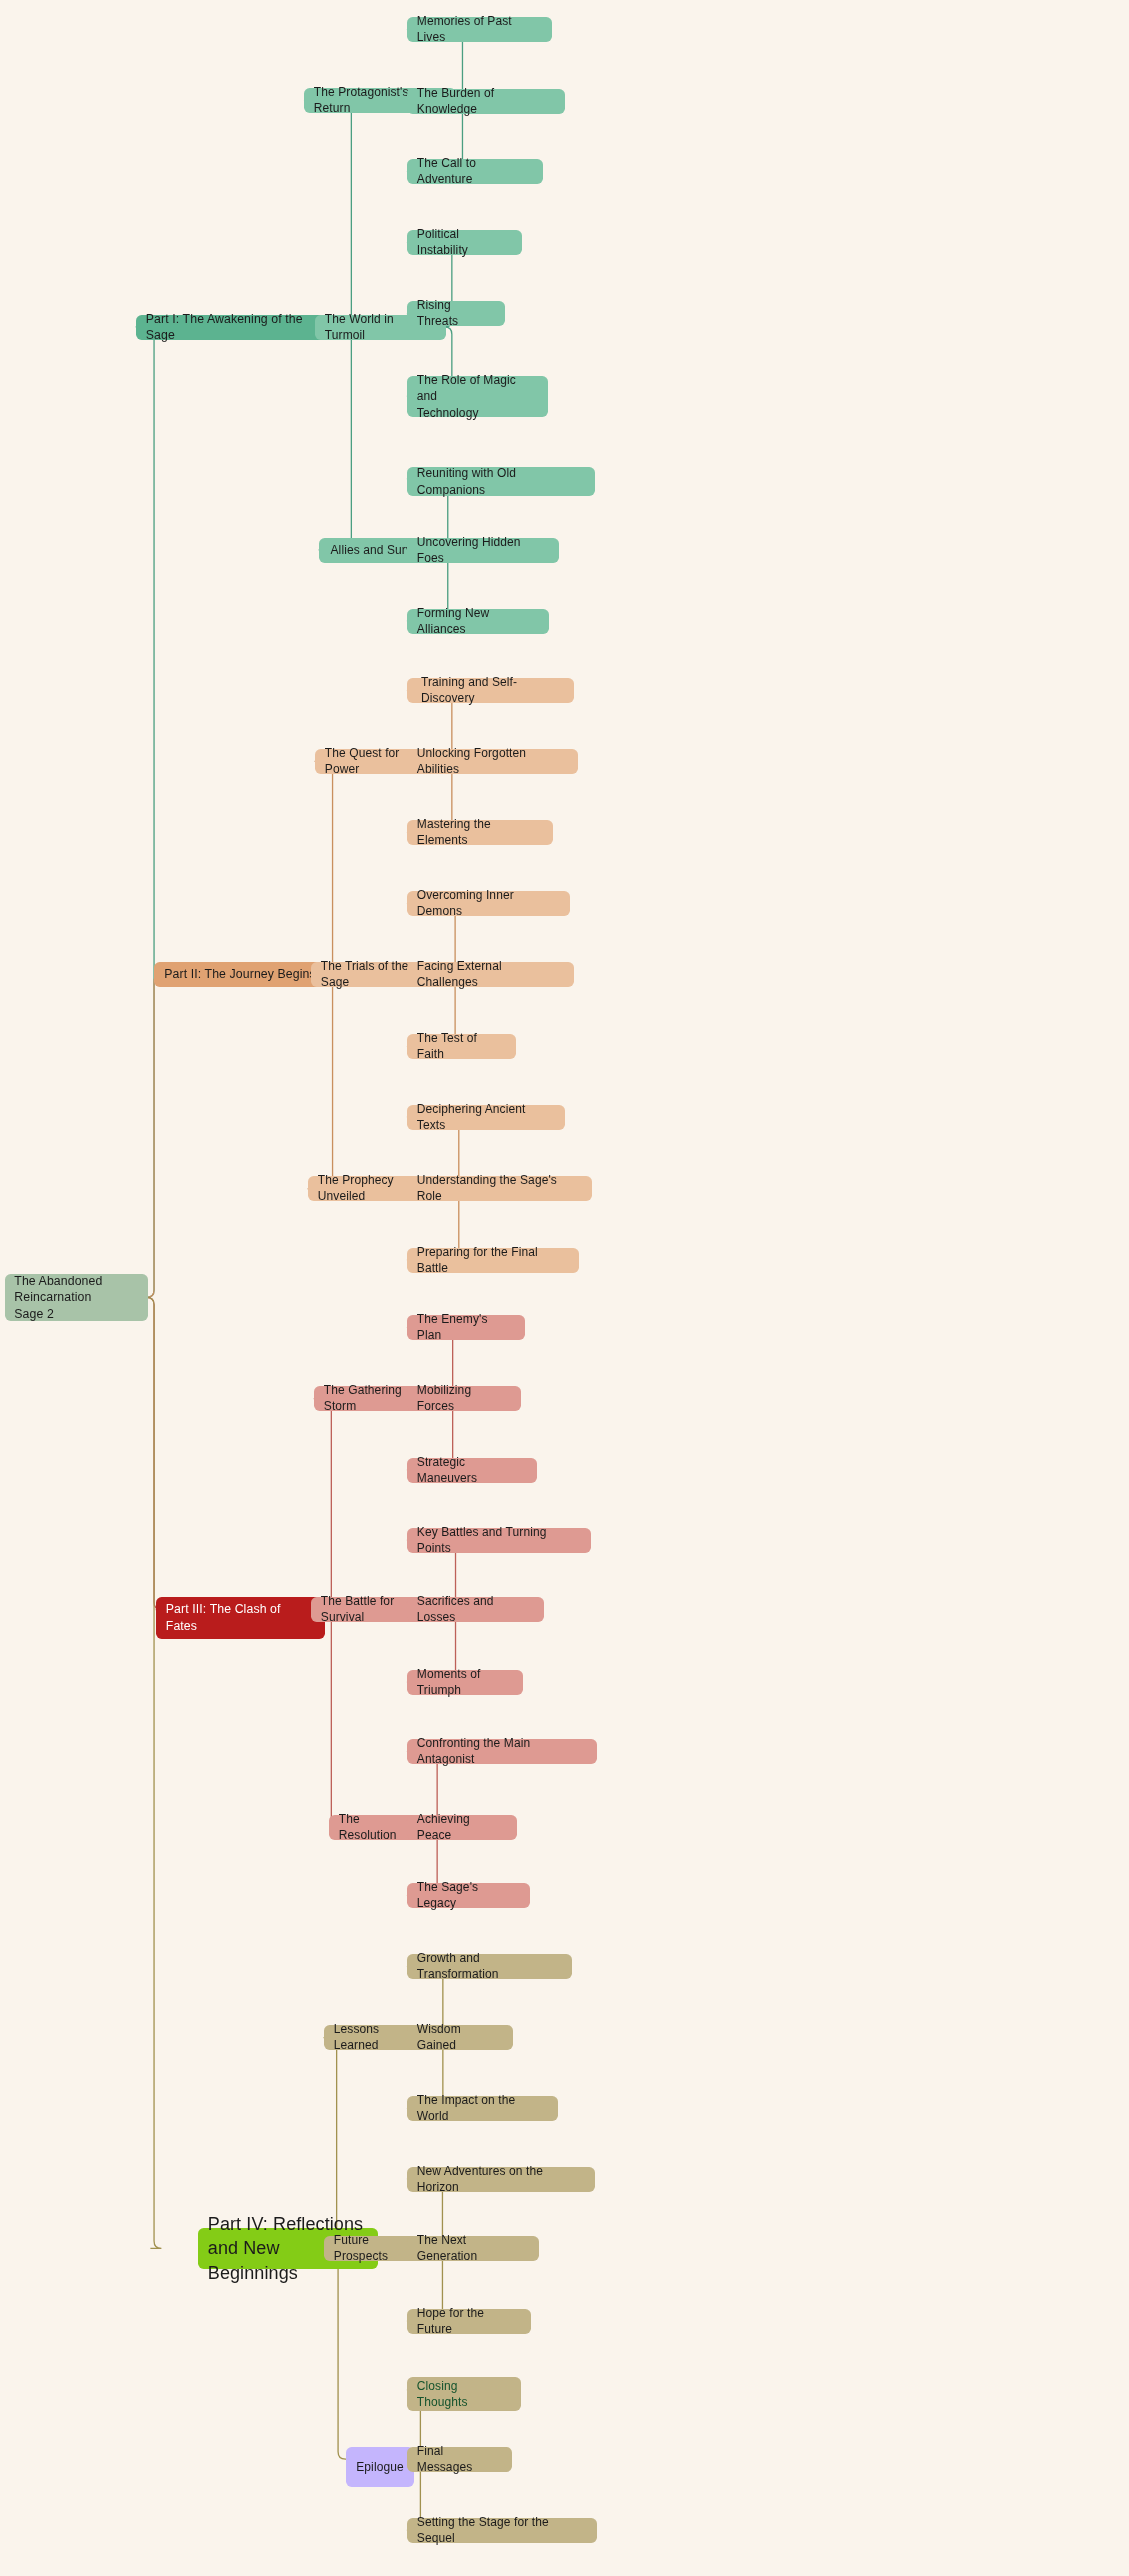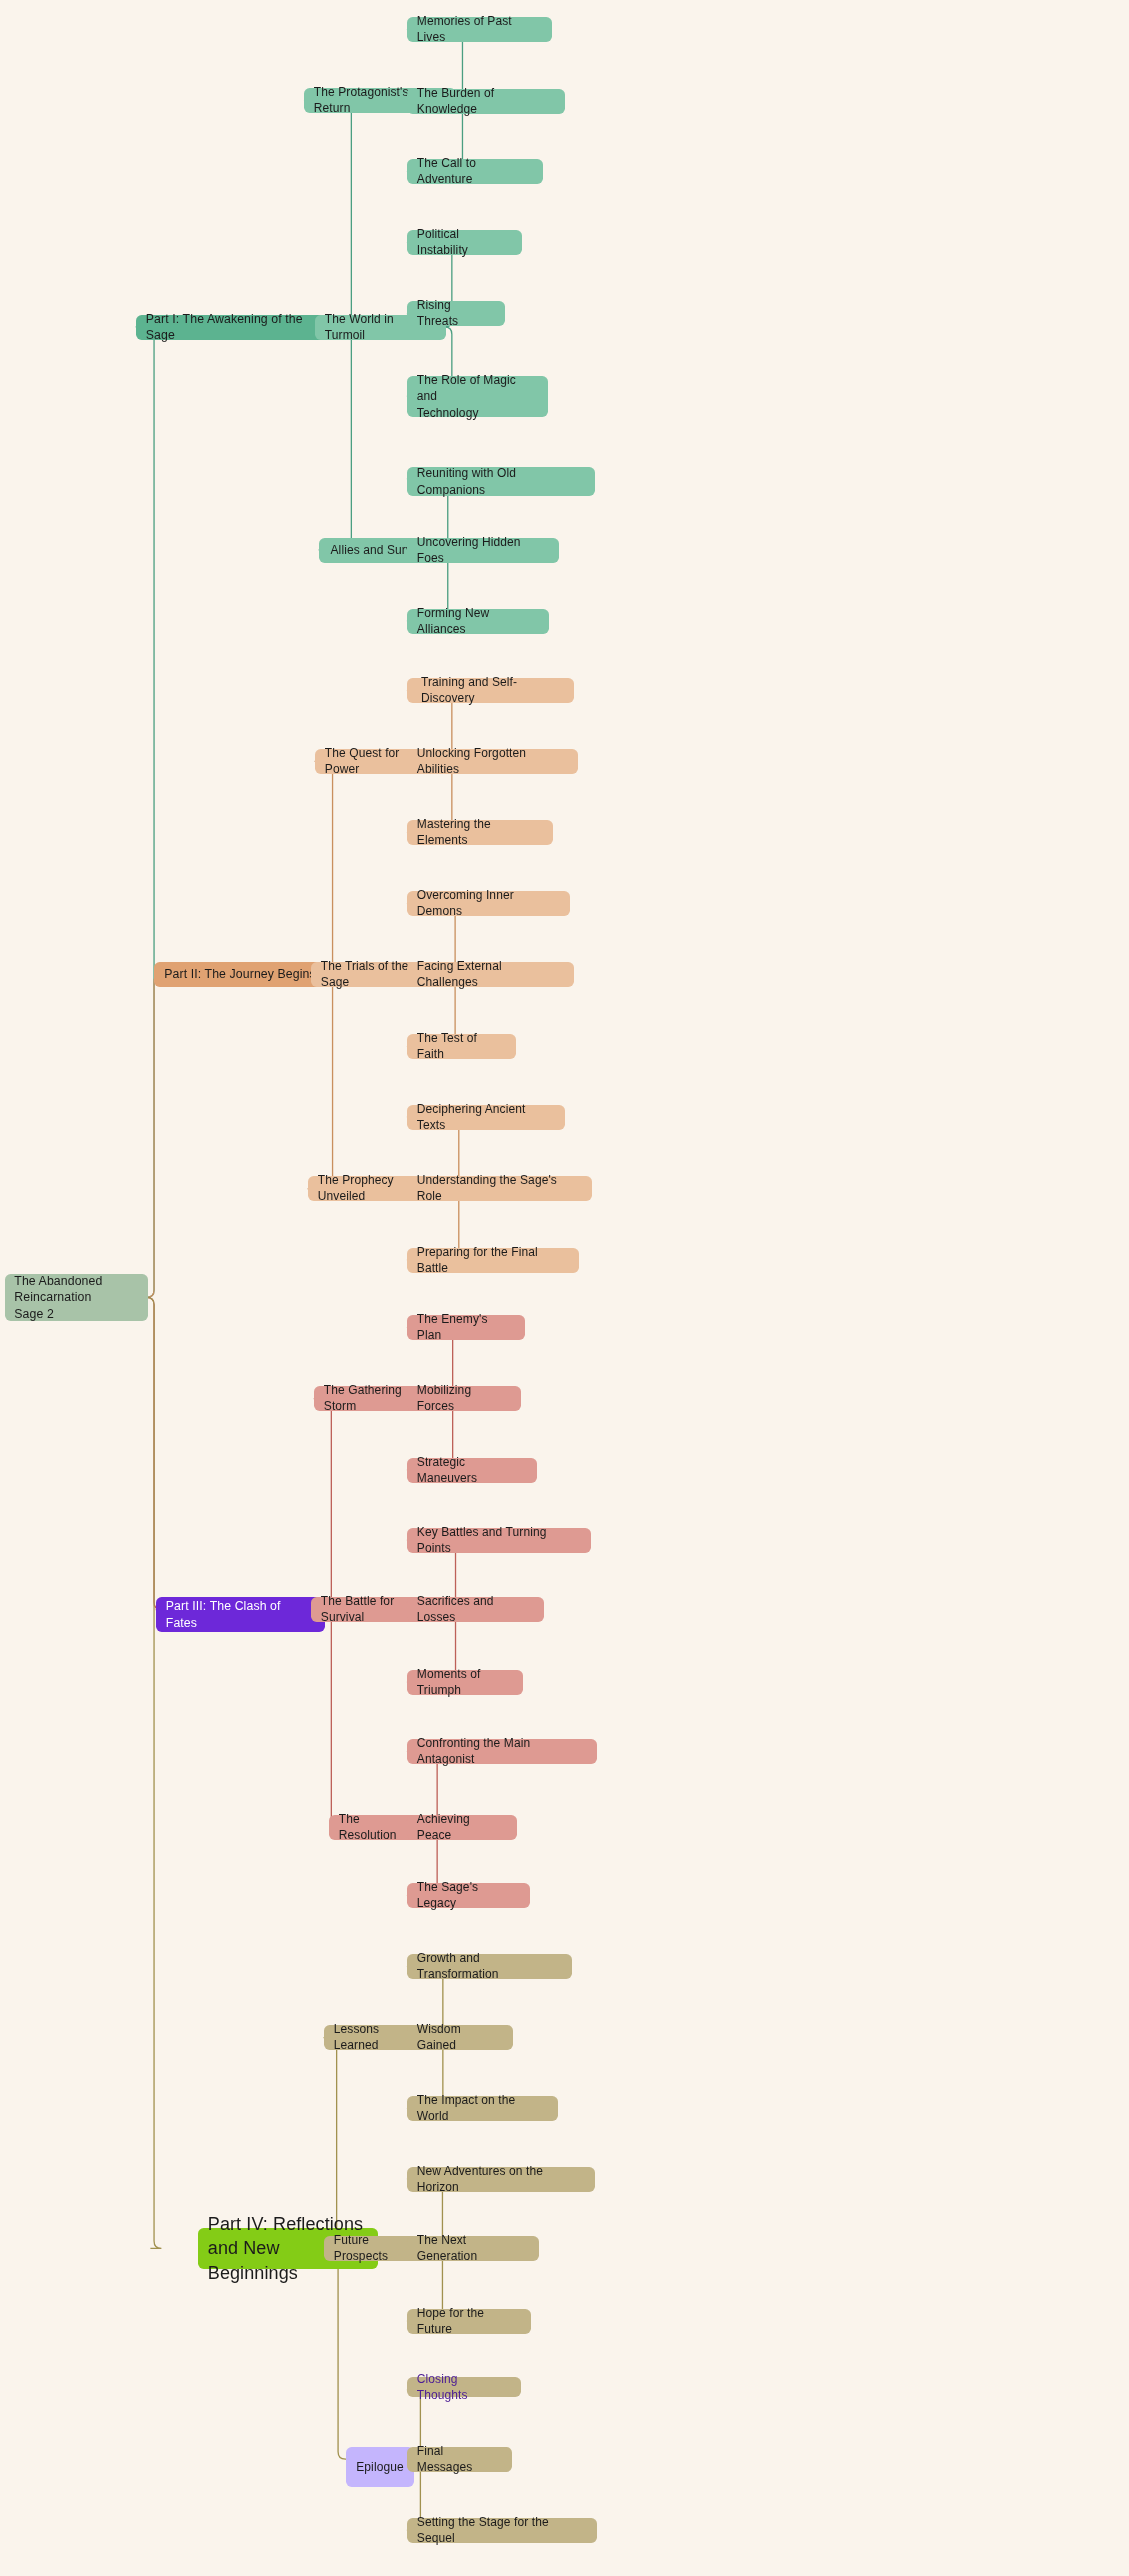--- a/index.html
+++ b/index.html
@@ -122,21 +122,21 @@
     <div class="node" style="background: rgb(234, 192, 157); color: rgb(27, 27, 27); left: 407px; top: 749px; width: 171px; height: 24.5px; font-size: 12px;">Unlocking Forgotten Abilities</div>
     <div class="node" style="background: rgb(234, 192, 157); color: rgb(27, 27, 27); left: 407px; top: 820px; width: 146px; height: 24.5px; font-size: 12px;">Mastering the Elements</div>
     <div class="node" style="background: rgb(234, 192, 157); color: rgb(27, 27, 27); left: 311px; top: 962px; width: 137px; height: 24.5px; font-size: 12px;">The Trials of the Sage</div>
     <div class="node" style="background: rgb(234, 192, 157); color: rgb(27, 27, 27); left: 407px; top: 891px; width: 163px; height: 24.5px; font-size: 12px;">Overcoming Inner Demons</div>
     <div class="node" style="background: rgb(234, 192, 157); color: rgb(27, 27, 27); left: 407px; top: 962px; width: 167px; height: 24.5px; font-size: 12px;">Facing External Challenges</div>
     <div class="node" style="background: rgb(234, 192, 157); color: rgb(27, 27, 27); left: 407px; top: 1034px; width: 109px; height: 24.5px; font-size: 12px;">The Test of Faith</div>
     <div class="node" style="background: rgb(234, 192, 157); color: rgb(27, 27, 27); left: 308px; top: 1176px; width: 145px; height: 24.5px; font-size: 12px;">The Prophecy Unveiled</div>
     <div class="node" style="background: rgb(234, 192, 157); color: rgb(27, 27, 27); left: 407px; top: 1105px; width: 158px; height: 24.5px; font-size: 12px;">Deciphering Ancient Texts</div>
     <div class="node" style="background: rgb(234, 192, 157); color: rgb(27, 27, 27); left: 407px; top: 1176px; width: 185px; height: 24.5px; font-size: 12px;">Understanding the Sage's Role</div>
     <div class="node" style="background: rgb(234, 192, 157); color: rgb(27, 27, 27); left: 407px; top: 1248px; width: 172px; height: 24.5px; font-size: 12px;">Preparing for the Final Battle</div>
-    <div class="node lvl1" style="background: #6d28d9; color: rgb(255, 255, 255); left: 156px; top: 1597px; width: 169px; height: 35px; font-size: 12.3px;">Part III: The Clash of Fates</div>
+    <div class="node lvl1" style="background: #b91c1c; color: rgb(255, 255, 255); left: 156px; top: 1597px; width: 169px; height: 42px; font-size: 12.3px;">Part III: The Clash of Fates</div>
     <div class="node" style="background: rgb(222, 154, 146); color: rgb(27, 27, 27); left: 314px; top: 1386px; width: 132px; height: 24.5px; font-size: 12px;">The Gathering Storm</div>
     <div class="node" style="background: rgb(222, 154, 146); color: rgb(27, 27, 27); left: 407px; top: 1315px; width: 118px; height: 24.5px; font-size: 12px;">The Enemy's Plan</div>
     <div class="node" style="background: rgb(222, 154, 146); color: rgb(27, 27, 27); left: 407px; top: 1386px; width: 114px; height: 24.5px; font-size: 12px;">Mobilizing Forces</div>
     <div class="node" style="background: rgb(222, 154, 146); color: rgb(27, 27, 27); left: 407px; top: 1458px; width: 130px; height: 24.5px; font-size: 12px;">Strategic Maneuvers</div>
     <div class="node" style="background: rgb(222, 154, 146); color: rgb(27, 27, 27); left: 311px; top: 1597px; width: 138px; height: 24.5px; font-size: 12px;">The Battle for Survival</div>
     <div class="node" style="background: rgb(222, 154, 146); color: rgb(27, 27, 27); left: 407px; top: 1528px; width: 184px; height: 24.5px; font-size: 12px;">Key Battles and Turning Points</div>
     <div class="node" style="background: rgb(222, 154, 146); color: rgb(27, 27, 27); left: 407px; top: 1597px; width: 137px; height: 24.5px; font-size: 12px;">Sacrifices and Losses</div>
     <div class="node" style="background: rgb(222, 154, 146); color: rgb(27, 27, 27); left: 407px; top: 1670px; width: 116px; height: 24.5px; font-size: 12px;">Moments of Triumph</div>
     <div class="node" style="background: rgb(222, 154, 146); color: rgb(27, 27, 27); left: 329px; top: 1815px; width: 101px; height: 24.5px; font-size: 12px;">The Resolution</div>
     <div class="node" style="background: rgb(222, 154, 146); color: rgb(27, 27, 27); left: 407px; top: 1739px; width: 190px; height: 24.5px; font-size: 12px;">Confronting the Main Antagonist</div>
@@ -146,17 +146,17 @@
 Beginnings</div>
     <div class="node" style="background: rgb(194, 180, 136); color: rgb(27, 27, 27); left: 324px; top: 2025px; width: 113px; height: 24.5px; font-size: 12px;">Lessons Learned</div>
     <div class="node" style="background: rgb(194, 180, 136); color: rgb(27, 27, 27); left: 407px; top: 1954px; width: 165px; height: 24.5px; font-size: 12px;">Growth and Transformation</div>
     <div class="node" style="background: rgb(194, 180, 136); color: rgb(27, 27, 27); left: 407px; top: 2025px; width: 106px; height: 24.5px; font-size: 12px;">Wisdom Gained</div>
     <div class="node" style="background: rgb(194, 180, 136); color: rgb(27, 27, 27); left: 407px; top: 2096px; width: 151px; height: 24.5px; font-size: 12px;">The Impact on the World</div>
     <div class="node" style="background: rgb(194, 180, 136); color: rgb(27, 27, 27); left: 324px; top: 2236px; width: 112px; height: 24.5px; font-size: 12px;">Future Prospects</div>
     <div class="node" style="background: rgb(194, 180, 136); color: rgb(27, 27, 27); left: 407px; top: 2167px; width: 188px; height: 24.5px; font-size: 12px;">New Adventures on the Horizon</div>
     <div class="node" style="background: rgb(194, 180, 136); color: rgb(27, 27, 27); left: 407px; top: 2236px; width: 132px; height: 24.5px; font-size: 12px;">The Next Generation</div>
     <div class="node" style="background: rgb(194, 180, 136); color: rgb(27, 27, 27); left: 407px; top: 2309px; width: 124px; height: 24.5px; font-size: 12px;">Hope for the Future</div>
     <div class="node" style="background: #c4b5fd; color: rgb(27, 27, 27); left: 346px; top: 2447px; width: 68px; height: 40px; font-size: 12px;">Epilogue</div>
-    <div class="node" style="background: rgb(194, 180, 136); color: #4c1d95; left: 407px; top: 2377px; width: 114px; height: 20px; font-size: 12px;">Closing Thoughts</div>
+    <div class="node" style="background: rgb(194, 180, 136); color: #14532d; left: 407px; top: 2377px; width: 114px; height: 34px; font-size: 12px;">Closing Thoughts</div>
     <div class="node" style="background: rgb(194, 180, 136); color: rgb(27, 27, 27); left: 407px; top: 2447px; width: 105px; height: 24.5px; font-size: 12px;">Final Messages</div>
     <div class="node" style="background: rgb(194, 180, 136); color: rgb(27, 27, 27); left: 407px; top: 2518px; width: 190px; height: 24.5px; font-size: 12px;">Setting the Stage for the Sequel</div>
   </div>
 
 
 </body></html>

